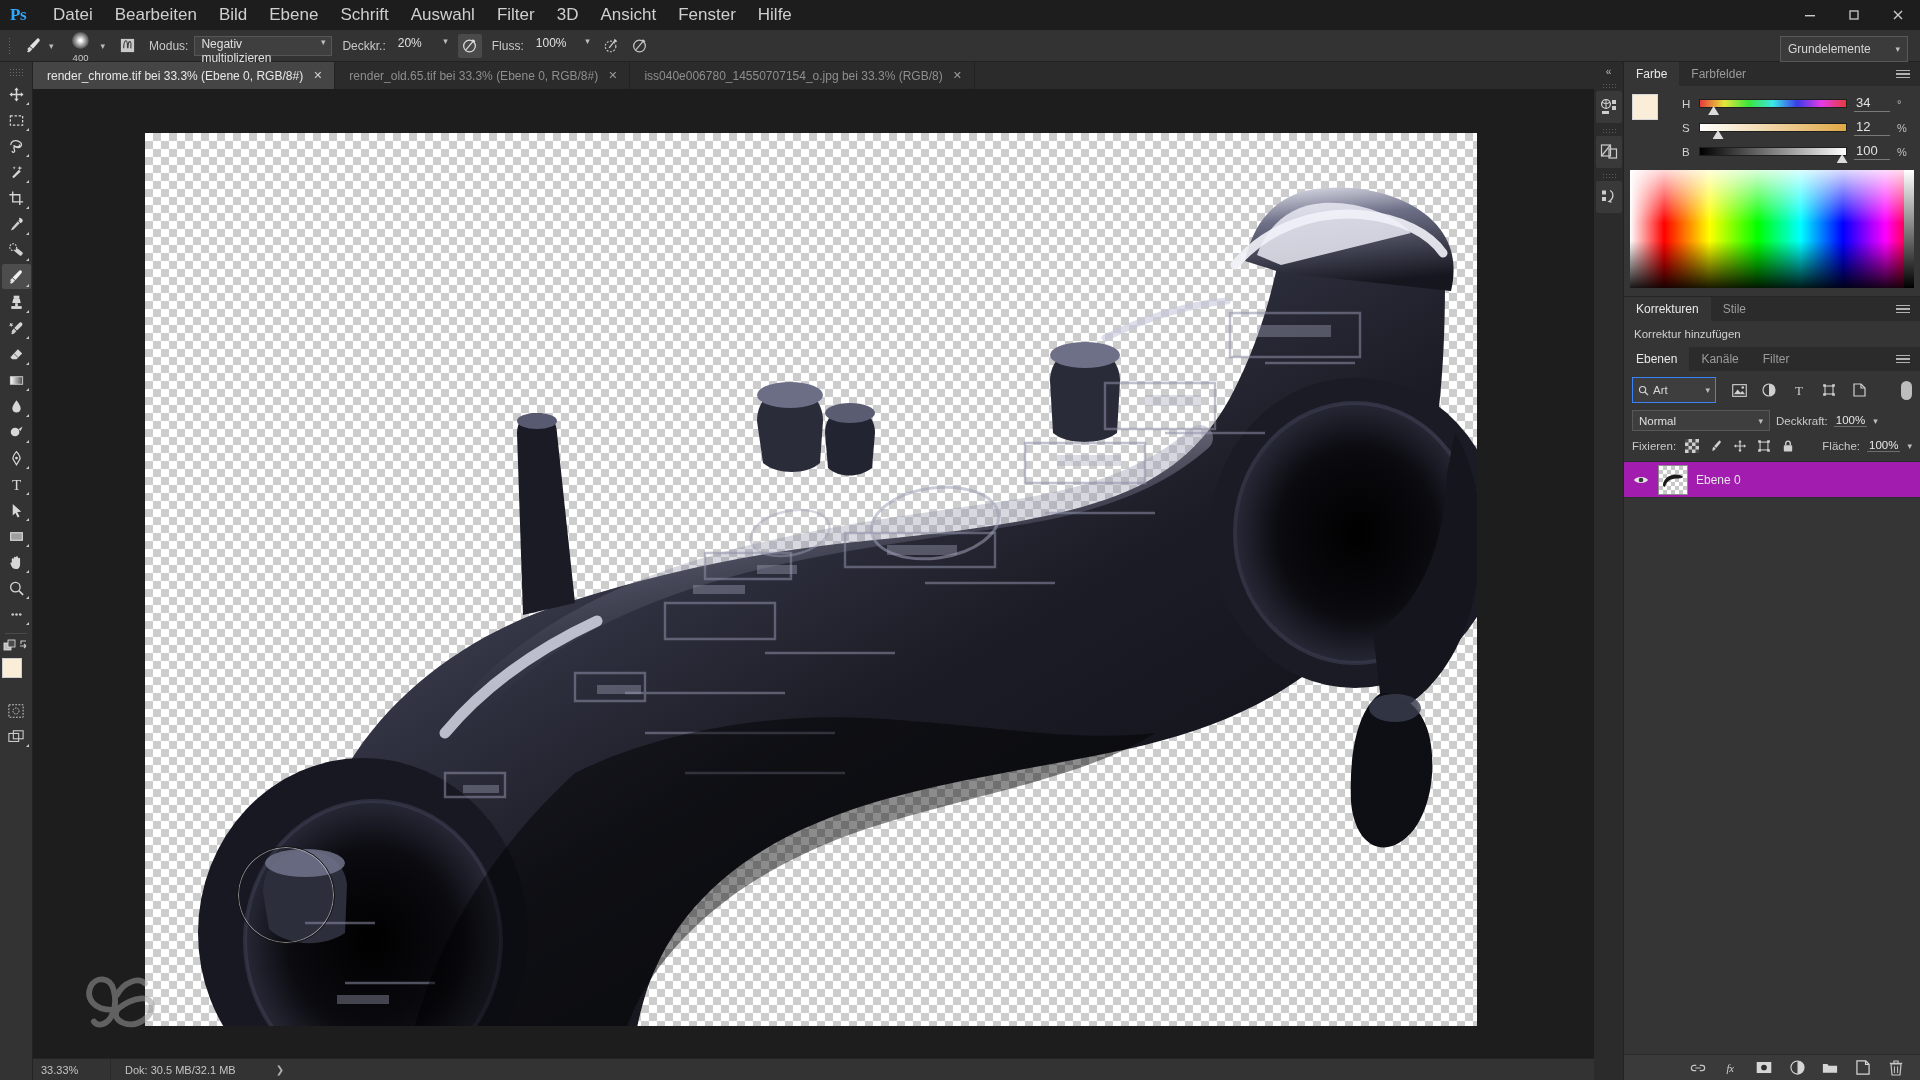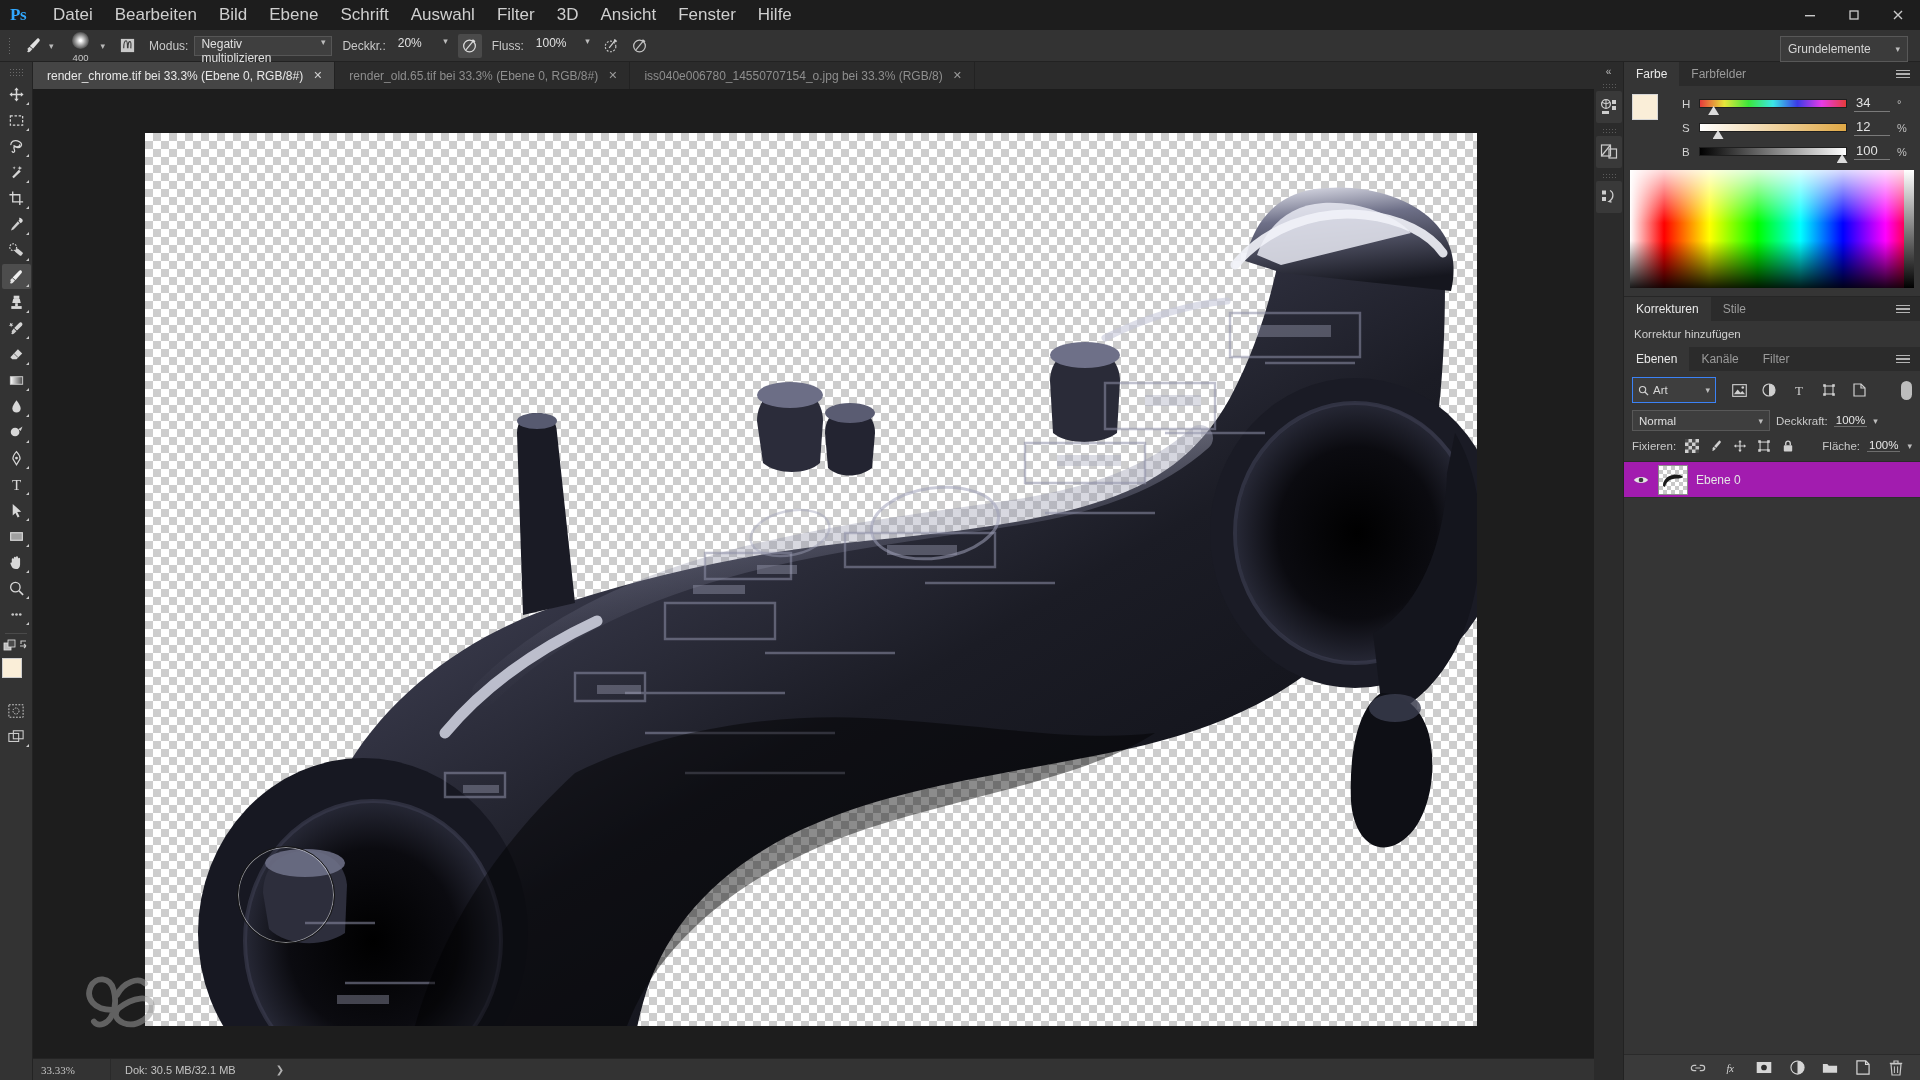--- a/index.html
+++ b/index.html
@@ -152,21 +152,20 @@
 
   
   .statusbar {
     position: absolute; left: 33px; bottom: 0; right: 326px; height: 22px;
     background: #333333; border-top: 1px solid #242424;
     display: flex; align-items: center; color: #c4c4c4; font-size: 11px;
   }
   .sb-zoom {
     width: 78px; height: 22px; display: flex; align-items: center; padding-left: 8px;
     border-right: 1px solid #2a2a2a;
-    font-family: Liberation Serif, serif;
   }
   .sb-doc { padding-left: 14px; display: flex; align-items: center; gap: 40px; }
   .sb-arrow { color: #b0b0b0; font-size: 10px; }
 
   
   .dockrail {
     position: absolute; right: 296px; top: 62px; bottom: 0; width: 30px;
     background: #2b2b2b; border-right: 1px solid #222;
     display: flex; flex-direction: column; align-items: center;
   }

